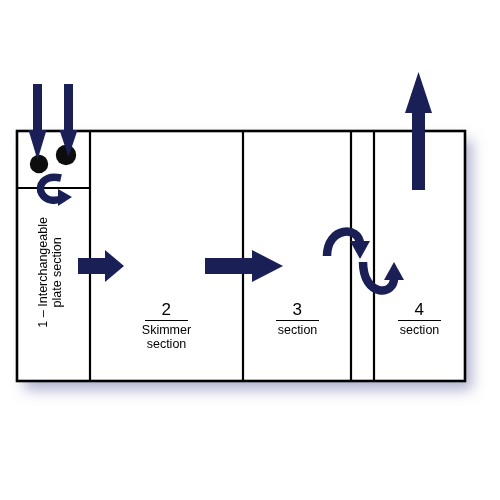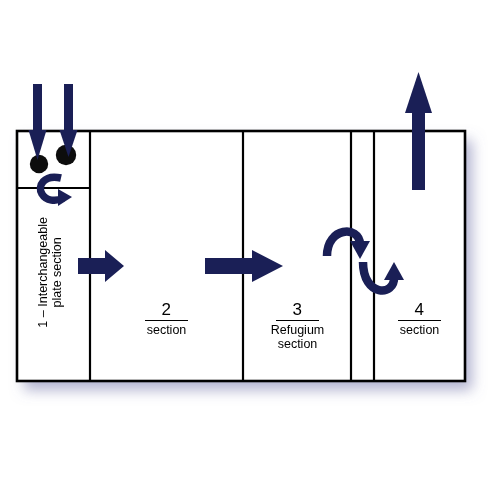--- a/index.html
+++ b/index.html
@@ -108,27 +108,27 @@
   </svg>
 
   <div id="sec1-label" style="left:-20px; top:258px; width:140px;">
     <span class="l1"><span>1</span> <span>–</span> <span>Interchangeable</span></span>
     <span class="l2">plate section</span>
   </div>
 
   <div class="lbl" style="left:124px; top:300px; width:85px;">
     <div class="num">2</div>
     <div class="rule" style="width:43px;"></div>
+    <div class="cap">Skimmer</div>
     <div class="cap">section</div>
   </div>
 
   <div class="lbl" style="left:255px; top:300px; width:85px;">
     <div class="num">3</div>
     <div class="rule" style="width:43px;"></div>
-    <div class="cap">Refugium</div>
     <div class="cap">section</div>
   </div>
 
   <div class="lbl" style="left:377px; top:300px; width:85px;">
     <div class="num">4</div>
     <div class="rule" style="width:43px;"></div>
     <div class="cap">section</div>
   </div>
 
 </div>

